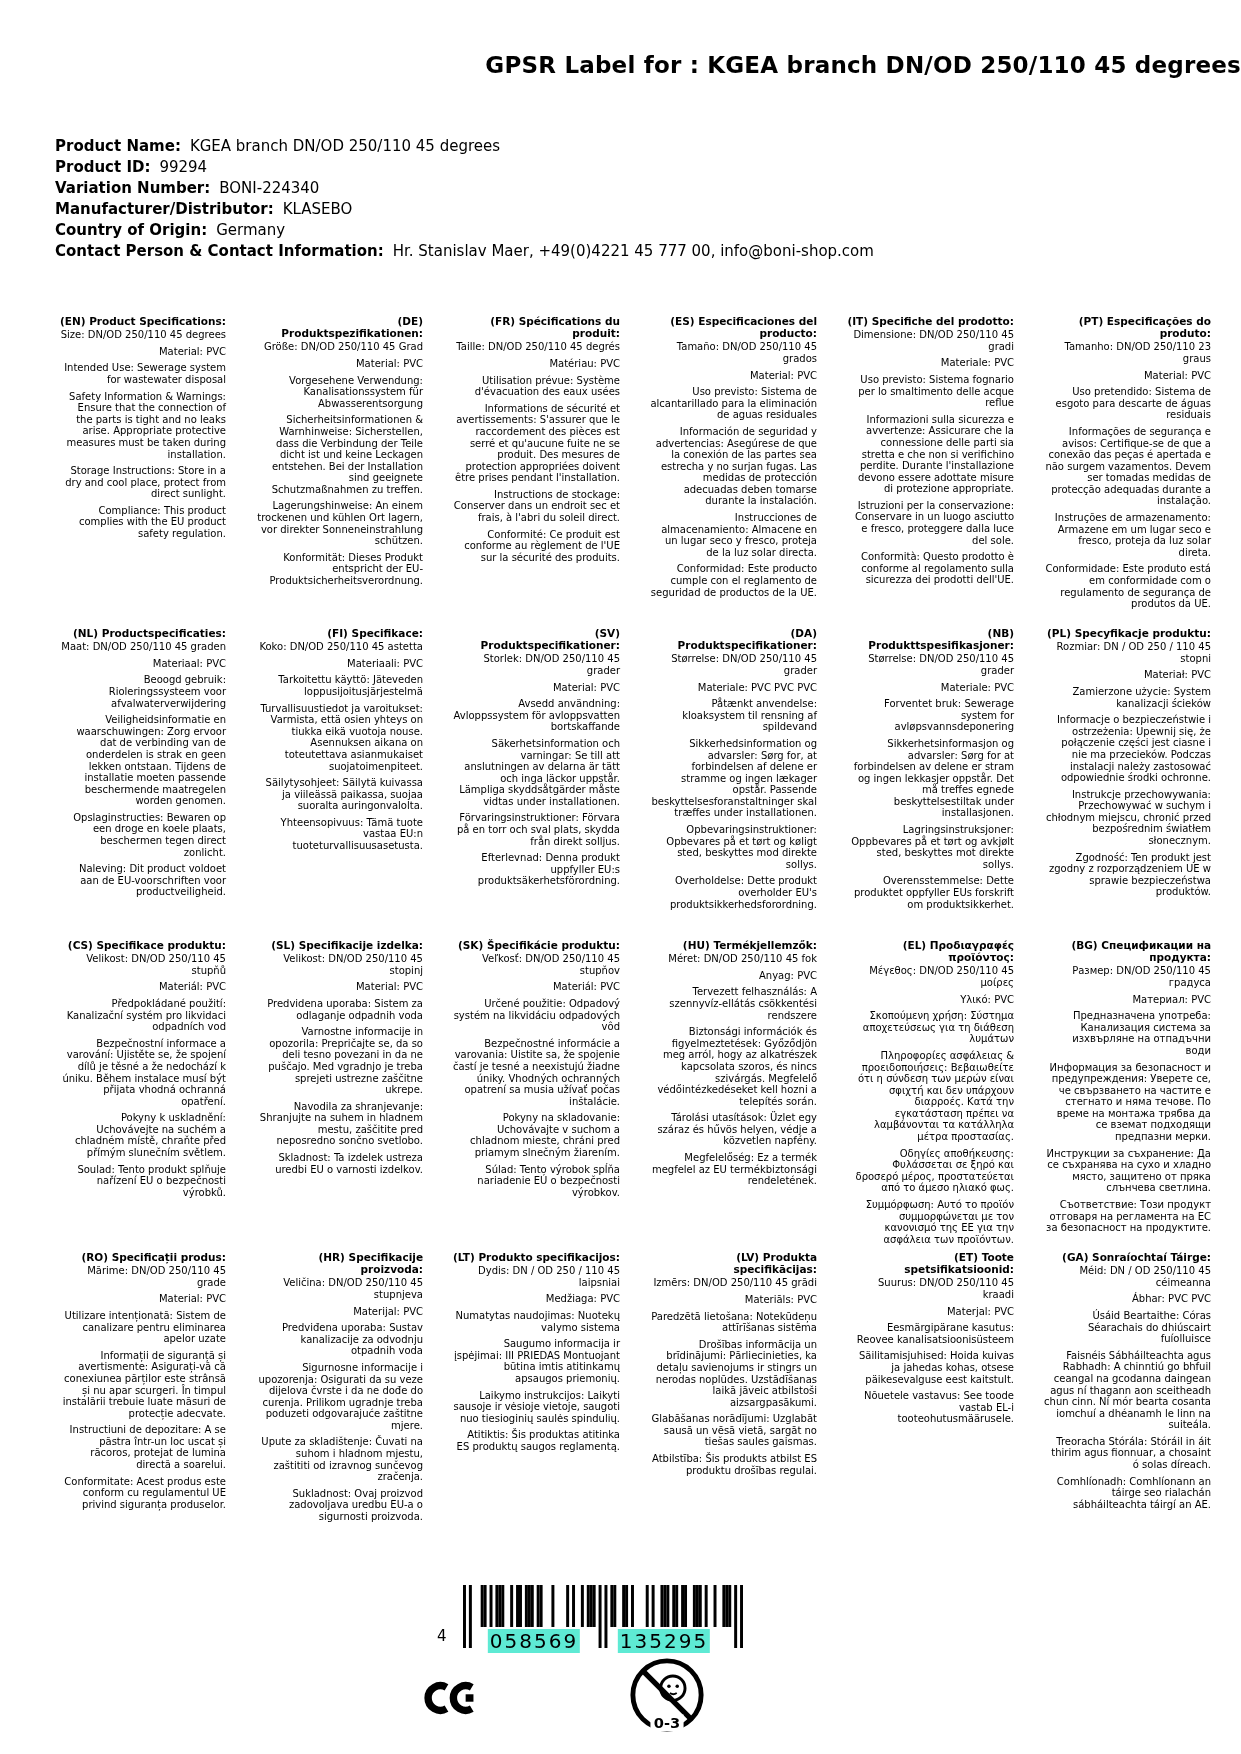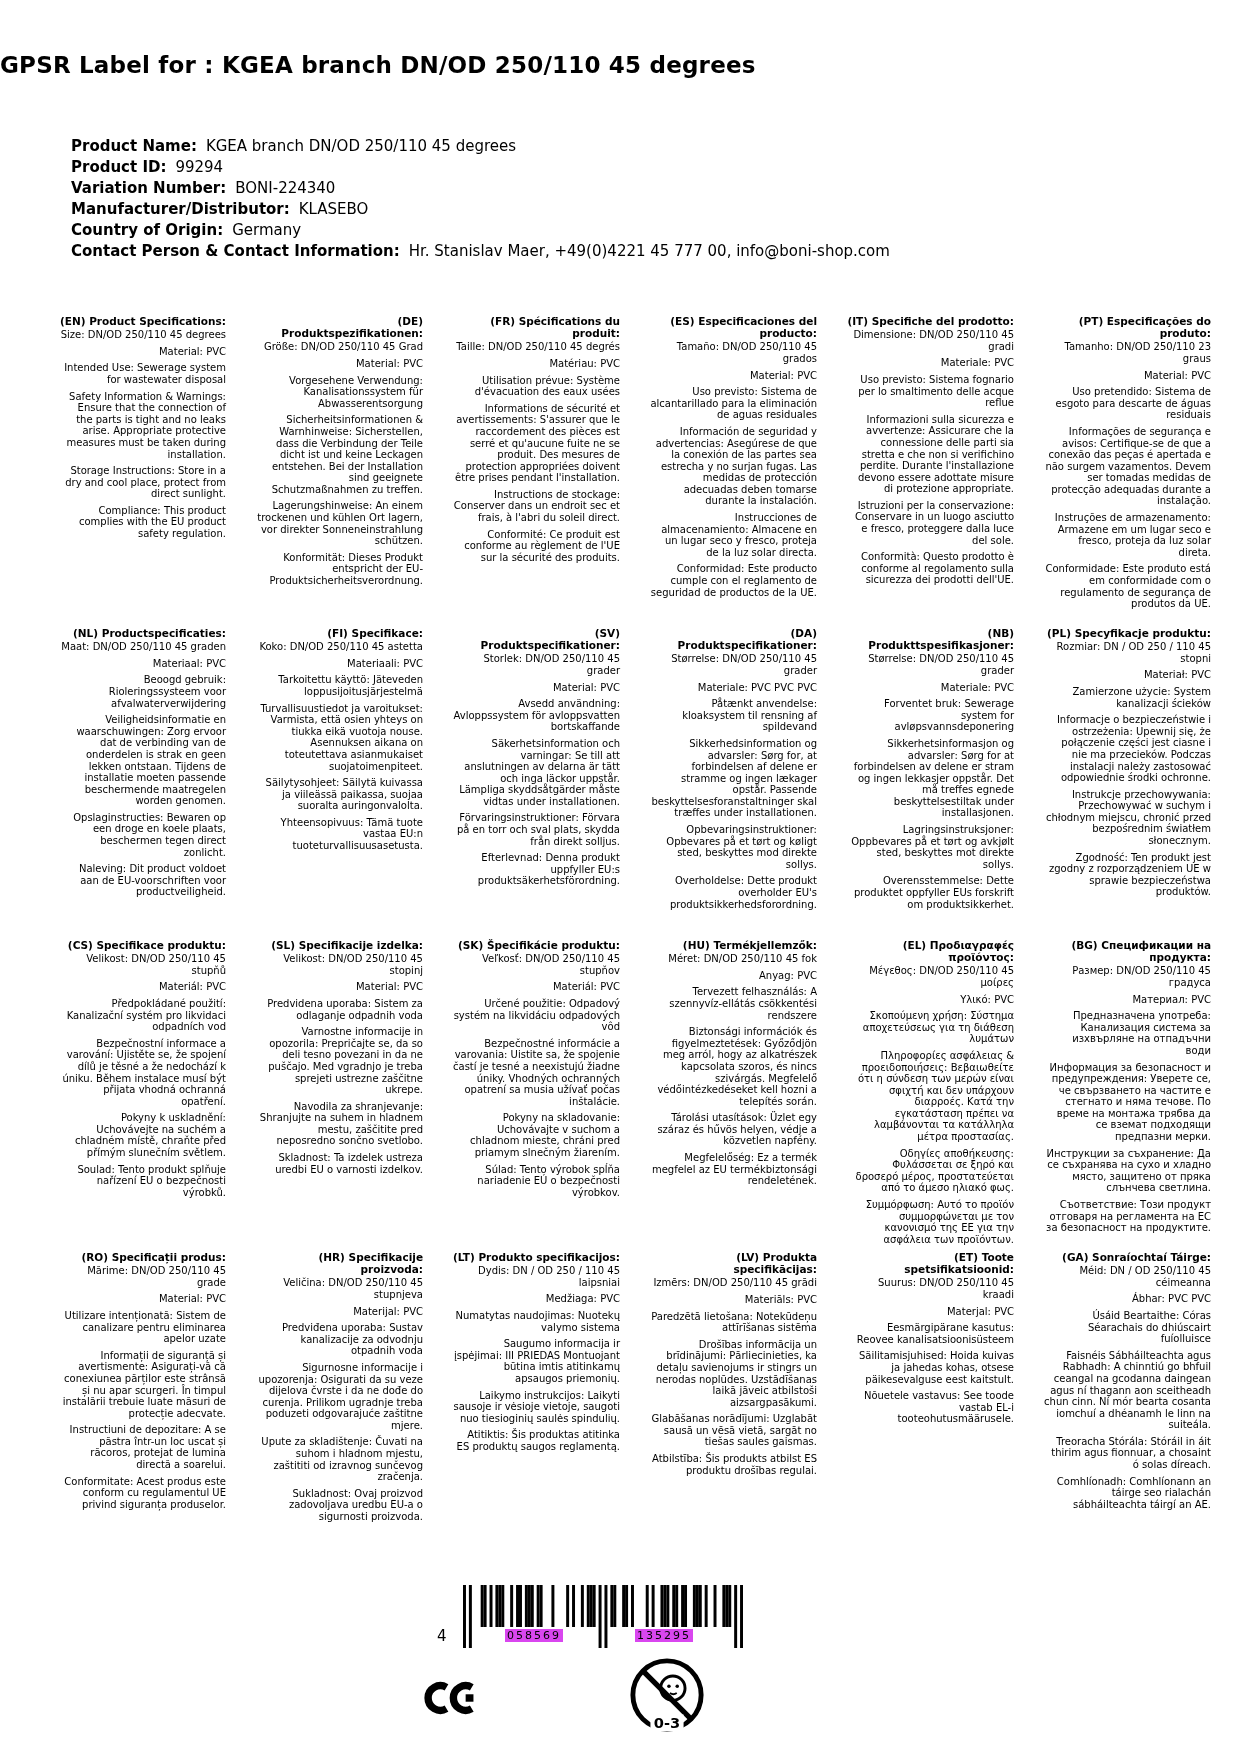--- a/index.html
+++ b/index.html
@@ -3,41 +3,41 @@
 <meta charset="utf-8">
 <style>
   html,body{margin:0;padding:0;}
   body{
     width:1241px;height:1754px;position:relative;overflow:hidden;
     background:#ffffff;color:#000000;
     font-family:"DejaVu Sans", sans-serif;
   }
   .title{
     position:absolute;top:52px;left:0;width:100%;margin:0;
-    text-align:left;font-size:23px;font-weight:bold;letter-spacing:.2px;
+    text-align:right;font-size:23px;font-weight:bold;letter-spacing:.2px;
   }
-  .product-info{position:absolute;left:71px;top:136px;font-size:15px;}
+  .product-info{position:absolute;left:55px;top:136px;font-size:15px;}
   .info-row{line-height:21px;white-space:nowrap;}
   .info-label{font-weight:bold;margin-right:9px;}
   .grid{
     position:absolute;left:59px;top:315px;
     display:grid;grid-template-columns:repeat(6,197px);grid-auto-rows:312px;text-align:right;
   }
   .block{
     width:197px;box-sizing:border-box;padding-right:30px;
     font-size:10px;line-height:1.16;overflow-wrap:break-word;
   }
   .block-heading{font-size:10.5px;font-weight:bold;margin:0 0 2px 0;}
   .block-body p{margin:0 0 5px 0;}
   .barcode{position:absolute;left:463px;top:1585px;width:280px;height:66px;}
   .barcode svg{position:absolute;left:0;top:0;}
   .bc-prefix{position:absolute;left:-26px;top:42px;font-size:15px;}
   .bc-digits{
-    position:absolute;top:44px;font-size:11px;letter-spacing:2px;
-    background:#d946ef;padding:0 2px;transform:translateX(-50%);
+    position:absolute;top:44px;font-size:20px;letter-spacing:2px;
+    background:#5eead4;padding:0 2px;transform:translateX(-50%);
   }
   .bc-left{left:71px;}
   .bc-right{left:201px;}
   .ce{position:absolute;left:424px;top:1676px;}
   .age{position:absolute;left:628px;top:1656px;}
 </style>
 </head>
 <body>
 
 <div class="page">

